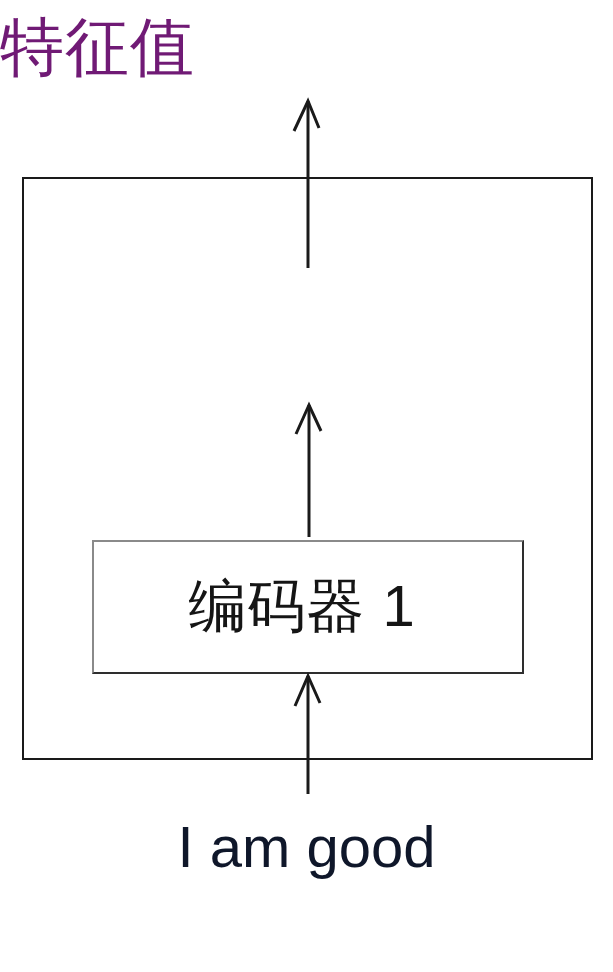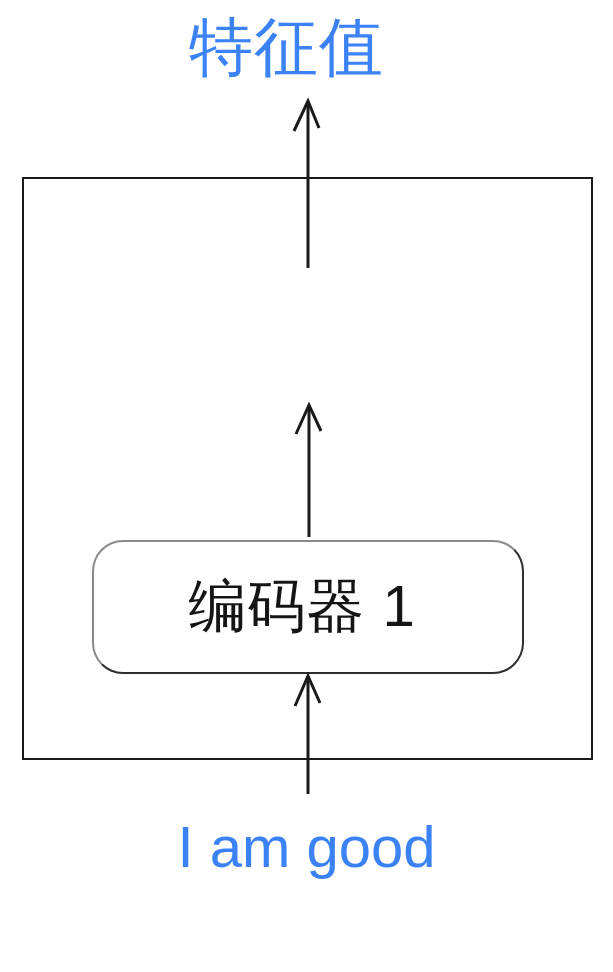--- a/index.html
+++ b/index.html
@@ -16,25 +16,25 @@
     color: #111111;
     overflow: hidden;
   }
   .title-label {
     position: absolute;
     left: 0;
     top: 4px;
     width: 573px;
     height: 86px;
     line-height: 86px;
-    text-align: center;
+    text-align: left;
     font-size: 64px;
     font-weight: 500;
     letter-spacing: 1px;
-    color: #3b82f6;
+    color: #701a75;
     white-space: nowrap;
   }
   .outer-box {
     position: absolute;
     left: 22px;
     top: 177px;
     width: 571px;
     height: 583px;
     border: 2px solid #1a1a1a;
     box-sizing: border-box;
@@ -47,39 +47,39 @@
     height: 134px;
     border: 2px solid #2e2e2e;
     border-left-color: #8a8a8a;
     box-sizing: border-box;
     background: #ffffff;
     display: flex;
     align-items: center;
     justify-content: center;
   }
   .encoder-box.enc2 { top: 268px; }
-  .encoder-box.enc1 { top: 540px; border-top-color: #8a8a8a; border-radius: 31px; }
+  .encoder-box.enc1 { top: 540px; border-top-color: #8a8a8a; }
   .encoder-label {
     font-size: 58px;
     font-weight: 500;
     color: #151515;
     white-space: nowrap;
     letter-spacing: 1px;
     transform: translateX(-6px);
   }
   .input-label {
     position: absolute;
     left: 0;
     top: 806px;
     width: 613px;
     height: 82px;
     line-height: 82px;
     text-align: center;
     font-size: 58px;
-    color: #3b82f6;
+    color: #0f172a;
     white-space: nowrap;
   }
   .arrow-layer {
     position: absolute;
     left: 0;
     top: 0;
     width: 613px;
     height: 972px;
     pointer-events: none;
   }

